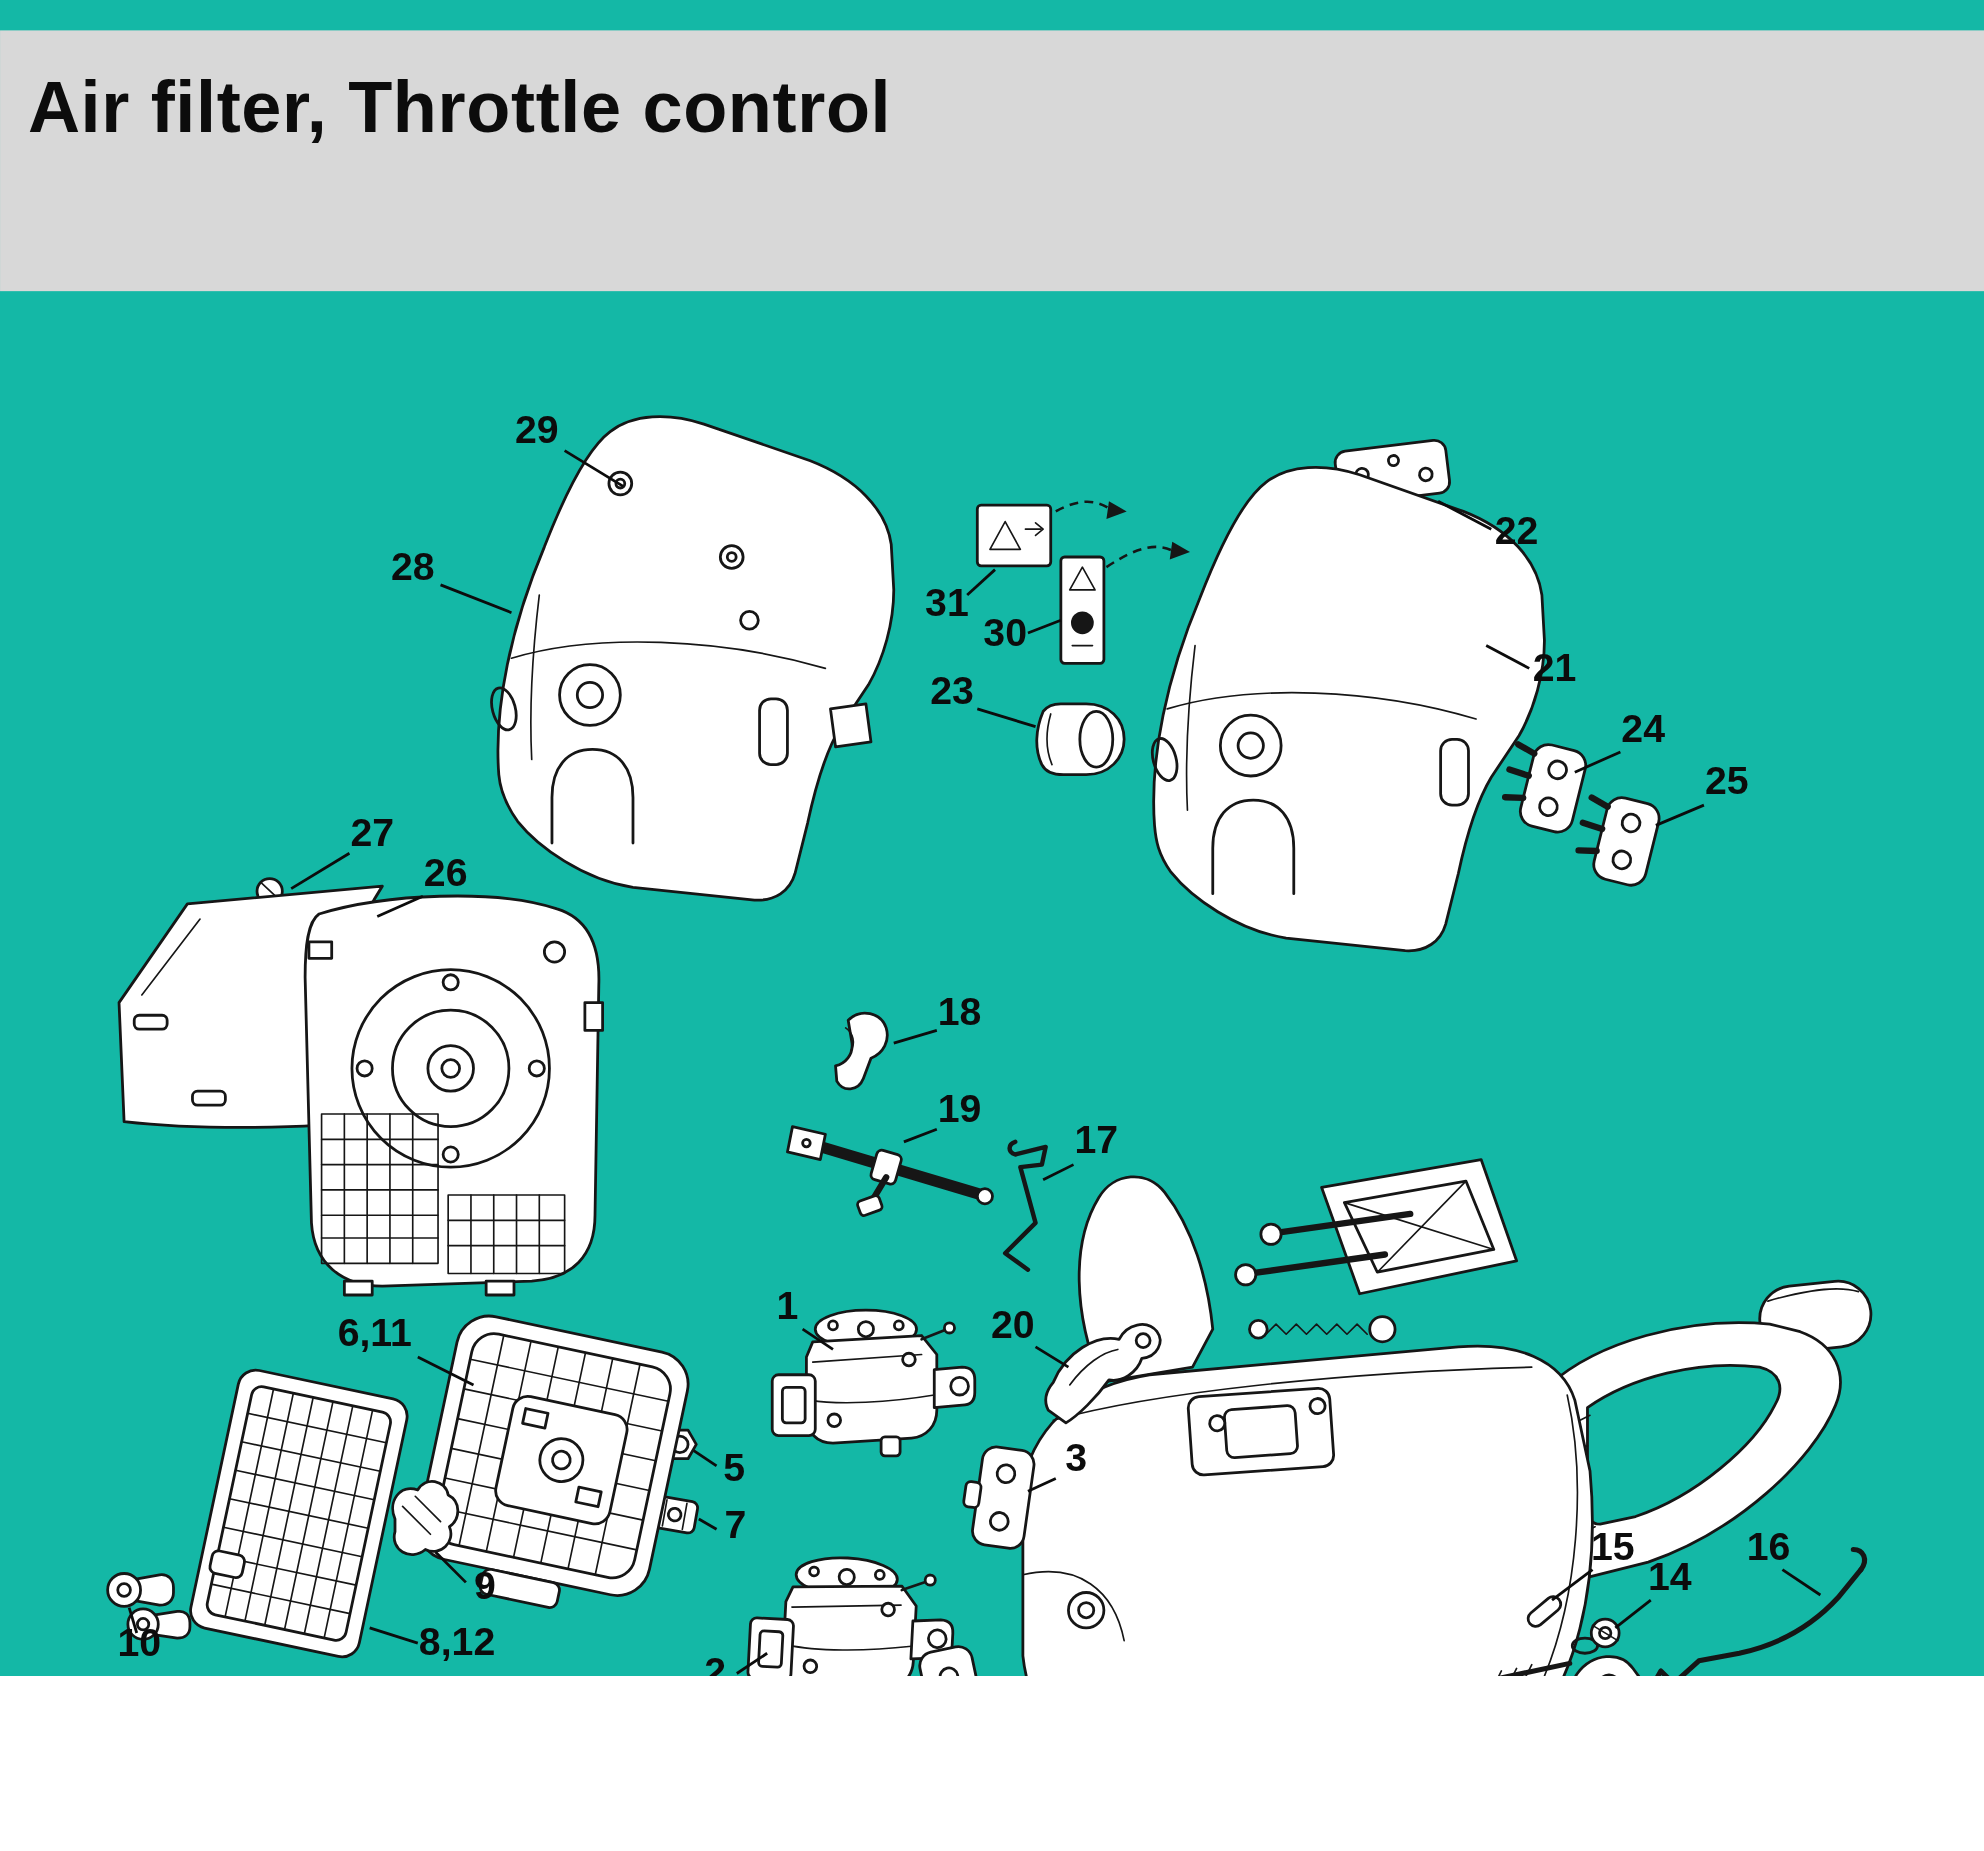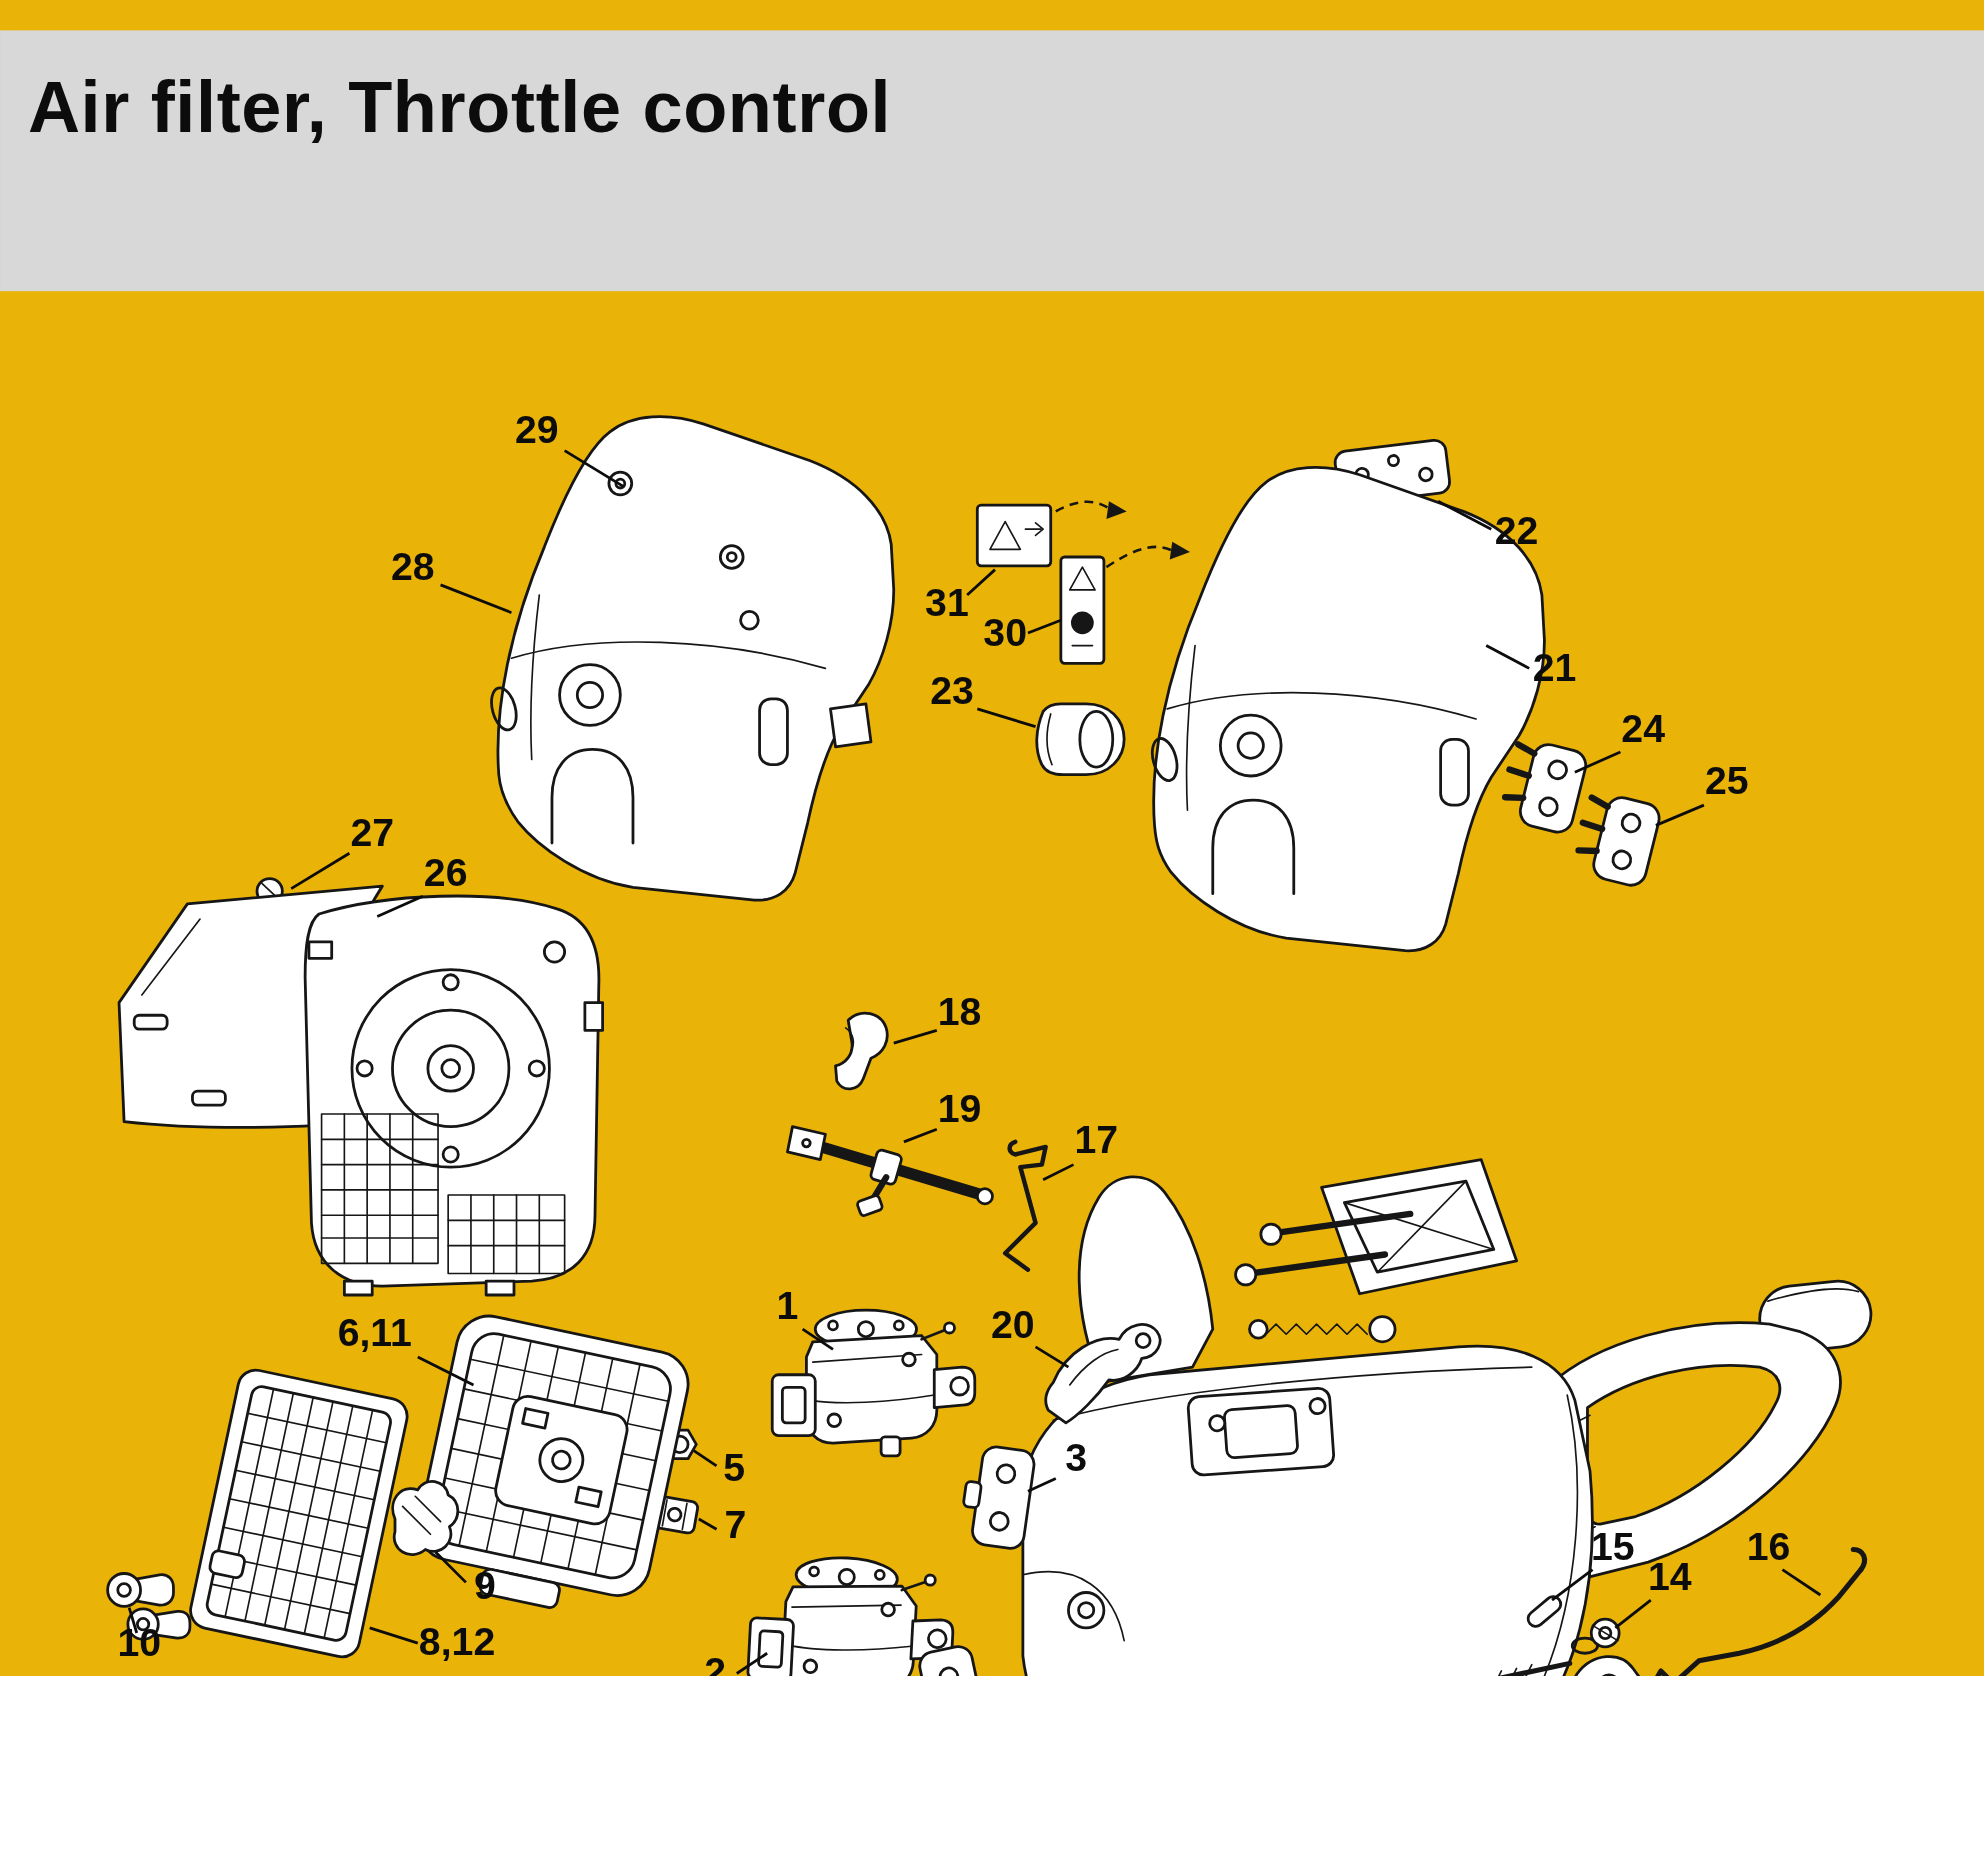--- a/index.html
+++ b/index.html
@@ -1,16 +1,16 @@
 <!DOCTYPE html>
 <html style="font-size:10.6px"><head>
 <meta charset="utf-8">
 <style>
   html,body{margin:0;padding:0;background:#ffffff;}
-  .page{width:1985px;height:1676px;background:#eab308;overflow:hidden;}
+  .page{width:1985px;height:1676px;background:#14b8a6;overflow:hidden;}
   svg{display:block;width:1985px;height:1852px;}
   .title{font-family:"Liberation Sans",sans-serif;font-weight:700;font-size:57px;fill:#0c0c0c;letter-spacing:.5px;}
   .callout{font-family:"Liberation Sans",sans-serif;font-weight:700;font-size:31px;fill:#0c0c0c;}
   .leader{stroke:#0c0c0c;stroke-width:2.2;fill:none;}
   .ink{stroke:#161616;fill:none;stroke-width:2.2;stroke-linecap:round;stroke-linejoin:round;}
   .inkf{stroke:#161616;fill:#ffffff;stroke-width:2.2;stroke-linecap:round;stroke-linejoin:round;}
   .thin{stroke-width:1.3;}
   .dash{stroke:#161616;fill:none;stroke-width:2;stroke-dasharray:7 5;}
   .dark{fill:#161616;stroke:none;}
 </style>

